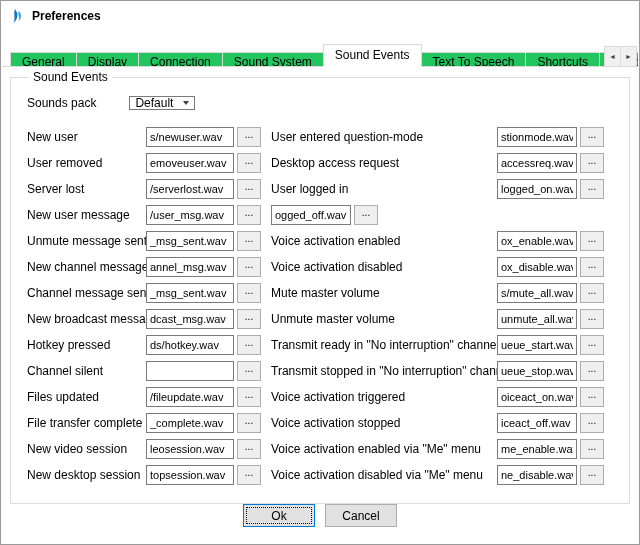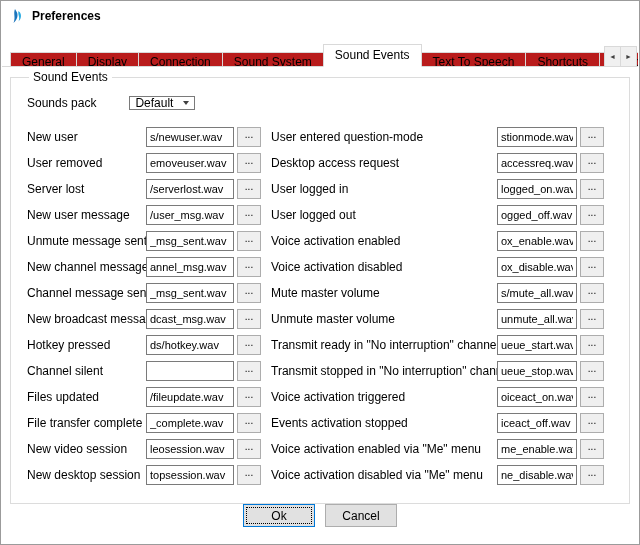--- a/index.html
+++ b/index.html
@@ -9,21 +9,21 @@
     font-family:"Liberation Sans",sans-serif;font-size:12px;color:#000;
   }
   
   .titlebar{height:30px;display:flex;align-items:center;padding-left:8px;gap:7px;background:#fff;font-weight:bold;}
   .appicon{width:16px;height:16px;display:inline-block;}
   .title{font-size:12px;}
   
   .tabwrap{position:relative;height:23px;margin:13px 1px 0 1px;padding-left:8px;}
   .tabwrap::after{content:"";position:absolute;left:0;right:0;bottom:0;height:1px;background:#d9d9d9;z-index:2;}
   .tabbar{display:flex;align-items:flex-end;height:23px;overflow:hidden;padding-right:36px;position:relative;}
-  .tab{flex:0 0 auto;background:#b91c1c;border:1px solid #d9d9d9;height:15px;line-height:18px;
+  .tab{flex:0 0 auto;background:#22c55e;border:1px solid #d9d9d9;height:15px;line-height:18px;
        padding:0 11px;box-sizing:border-box;white-space:nowrap;position:relative;z-index:1;cursor:default;}
   .tab + .tab{margin-left:-1px;}
   .tab.active{background:#fff;height:23px;line-height:21px;border-bottom:1px solid #fff;z-index:3;}
   .tabscroll{position:absolute;right:1px;bottom:0;display:flex;z-index:4;}
   .tabscroll button{width:17px;height:21px;background:#f0f0f0;border:1px solid #d9d9d9;margin-left:-1px;
        font-size:7px;padding:0;color:#404040;font-family:inherit;}
   
   fieldset.group{margin:3px 9px 0 9px;border:1px solid #dcdcdc;height:434px;box-sizing:border-box;
        padding:0 12px 8px 16px;}
   fieldset.group legend{font-size:12px;padding:0 4px;margin-left:2px;}
@@ -180,21 +180,20 @@
             <div class="rlabel">Desktop access request</div>
             <input type="text" class="rinput" value="accessreq.wav" style="">
             <button class="browse">...</button>
           </div>
           <div class="row">
             <div class="rlabel">User logged in</div>
             <input type="text" class="rinput" value="logged_on.wav" style="">
             <button class="browse">...</button>
           </div>
           <div class="row">
-            <div class="rlabel">User logged out</div>
             <input type="text" class="rinput" value="ogged_off.wav" style="">
             <button class="browse">...</button>
           </div>
           <div class="row">
             <div class="rlabel">Voice activation enabled</div>
             <input type="text" class="rinput" value="ox_enable.wav" style="">
             <button class="browse">...</button>
           </div>
           <div class="row">
             <div class="rlabel">Voice activation disabled</div>
@@ -220,21 +219,21 @@
             <div class="rlabel">Transmit stopped in "No interruption" channel</div>
             <input type="text" class="rinput" value="ueue_stop.wav" style="">
             <button class="browse">...</button>
           </div>
           <div class="row">
             <div class="rlabel">Voice activation triggered</div>
             <input type="text" class="rinput" value="oiceact_on.wav" style="">
             <button class="browse">...</button>
           </div>
           <div class="row">
-            <div class="rlabel">Events activation stopped</div>
+            <div class="rlabel">Voice activation stopped</div>
             <input type="text" class="rinput" value="iceact_off.wav" style="">
             <button class="browse">...</button>
           </div>
           <div class="row">
             <div class="rlabel">Voice activation enabled via "Me" menu</div>
             <input type="text" class="rinput" value="me_enable.wav" style="">
             <button class="browse">...</button>
           </div>
           <div class="row">
             <div class="rlabel">Voice activation disabled via "Me" menu</div>

